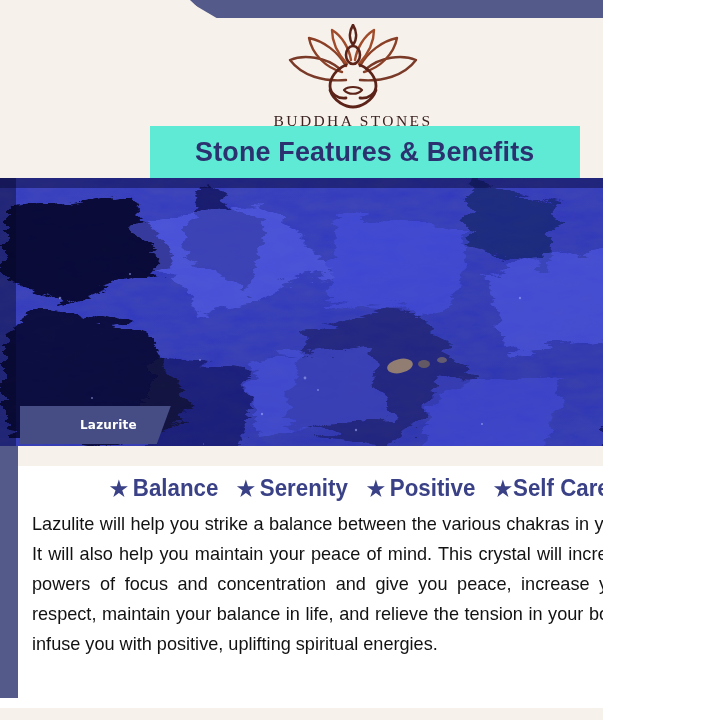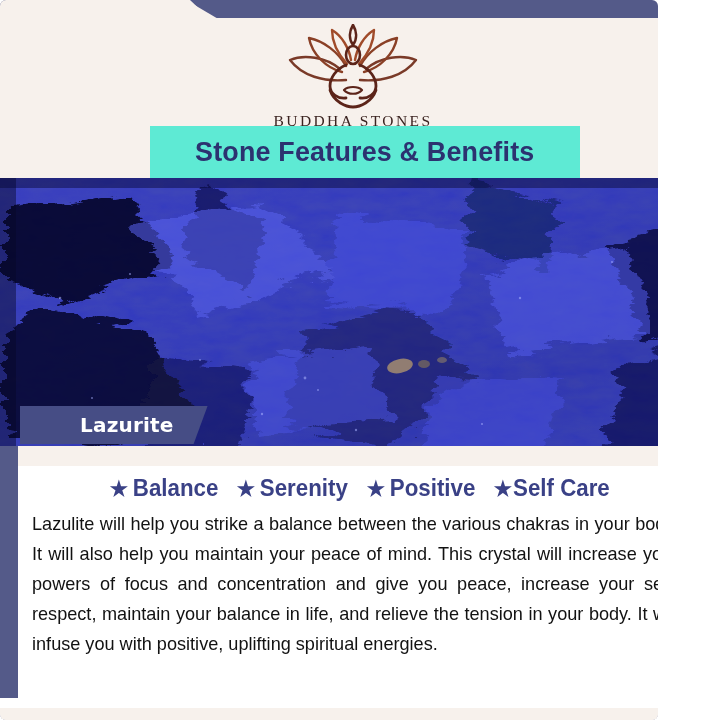--- a/index.html
+++ b/index.html
@@ -9,25 +9,24 @@
   body {
     width: 720px;
     height: 720px;
     overflow: hidden;
     font-family: "Liberation Sans", sans-serif;
     background: #ffffff;
   }
 
   #poster {
     position: relative;
-    width: 658px;
+    width: 603px;
     height: 720px;
     background: #545a89; 
     overflow: hidden;
-    border-radius: 6px;
   }
 
   
   .top-panel {
     position: absolute;
     left: 0;
     top: 18px;
     width: 706px;
     height: 160px;
     background: #f7f1ec;
@@ -122,21 +121,21 @@
     background: #464d85;
     display: flex;
     align-items: center;
     z-index: 6;
     clip-path: polygon(0 0, 100% 0, calc(100% - 14px) 100%, 0 100%);
   }
   .name-text {
     color: #ffffff;
     font-family: "DejaVu Sans", sans-serif;
     font-weight: 700;
-    font-size: 20px;
+    font-size: 12px;
     letter-spacing: 0.2px;
     white-space: nowrap;
   }
 
   
   .cream-strip {
     position: absolute;
     left: 18px;
     top: 446px;
     width: 684px;

